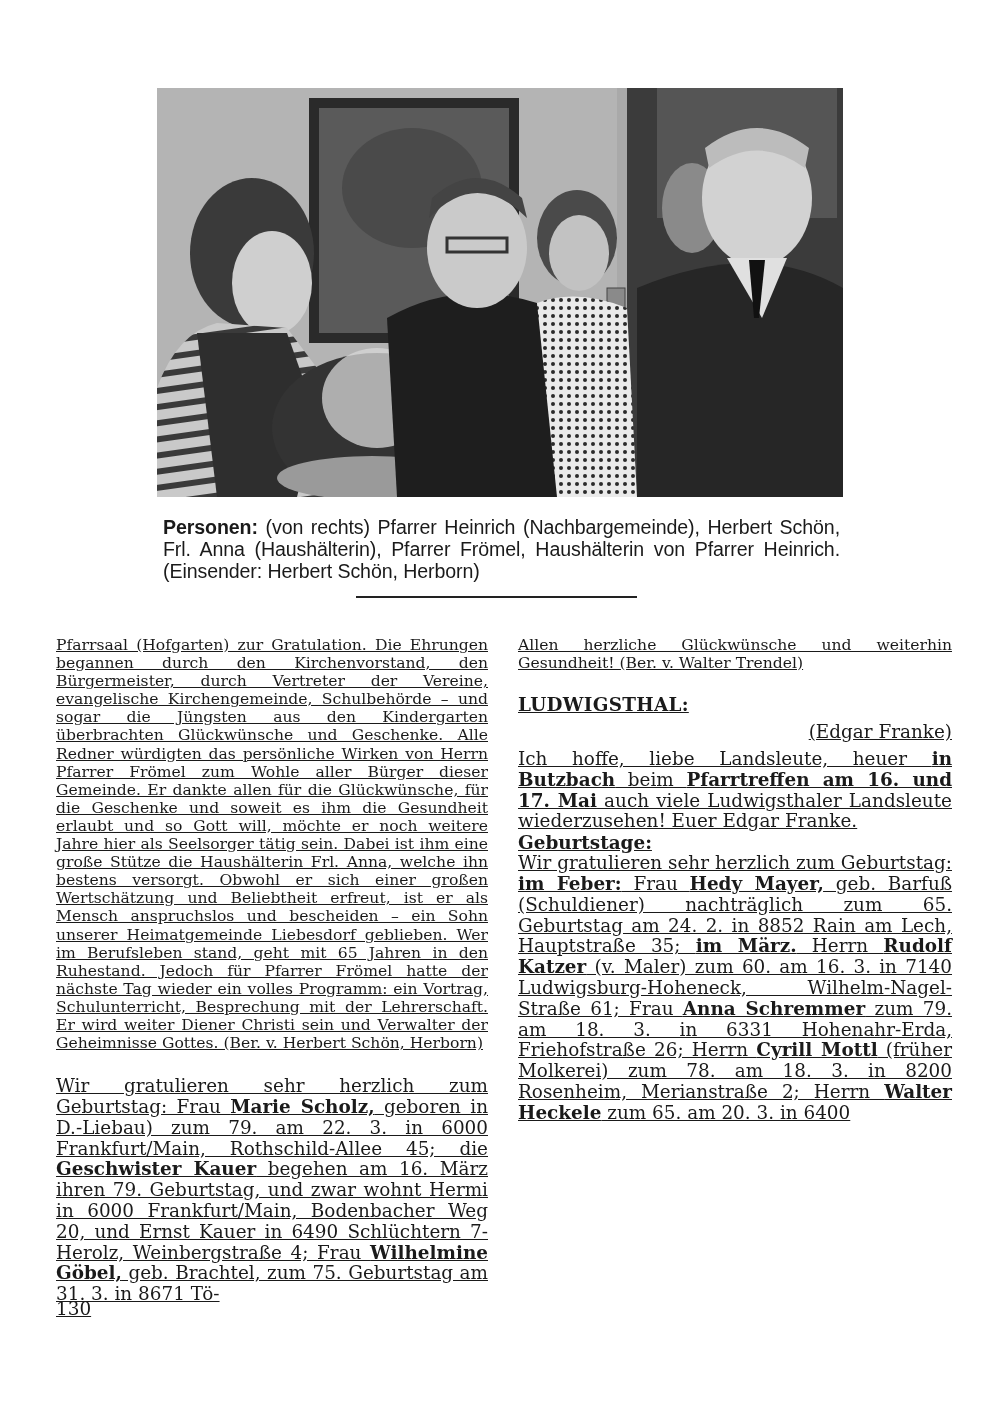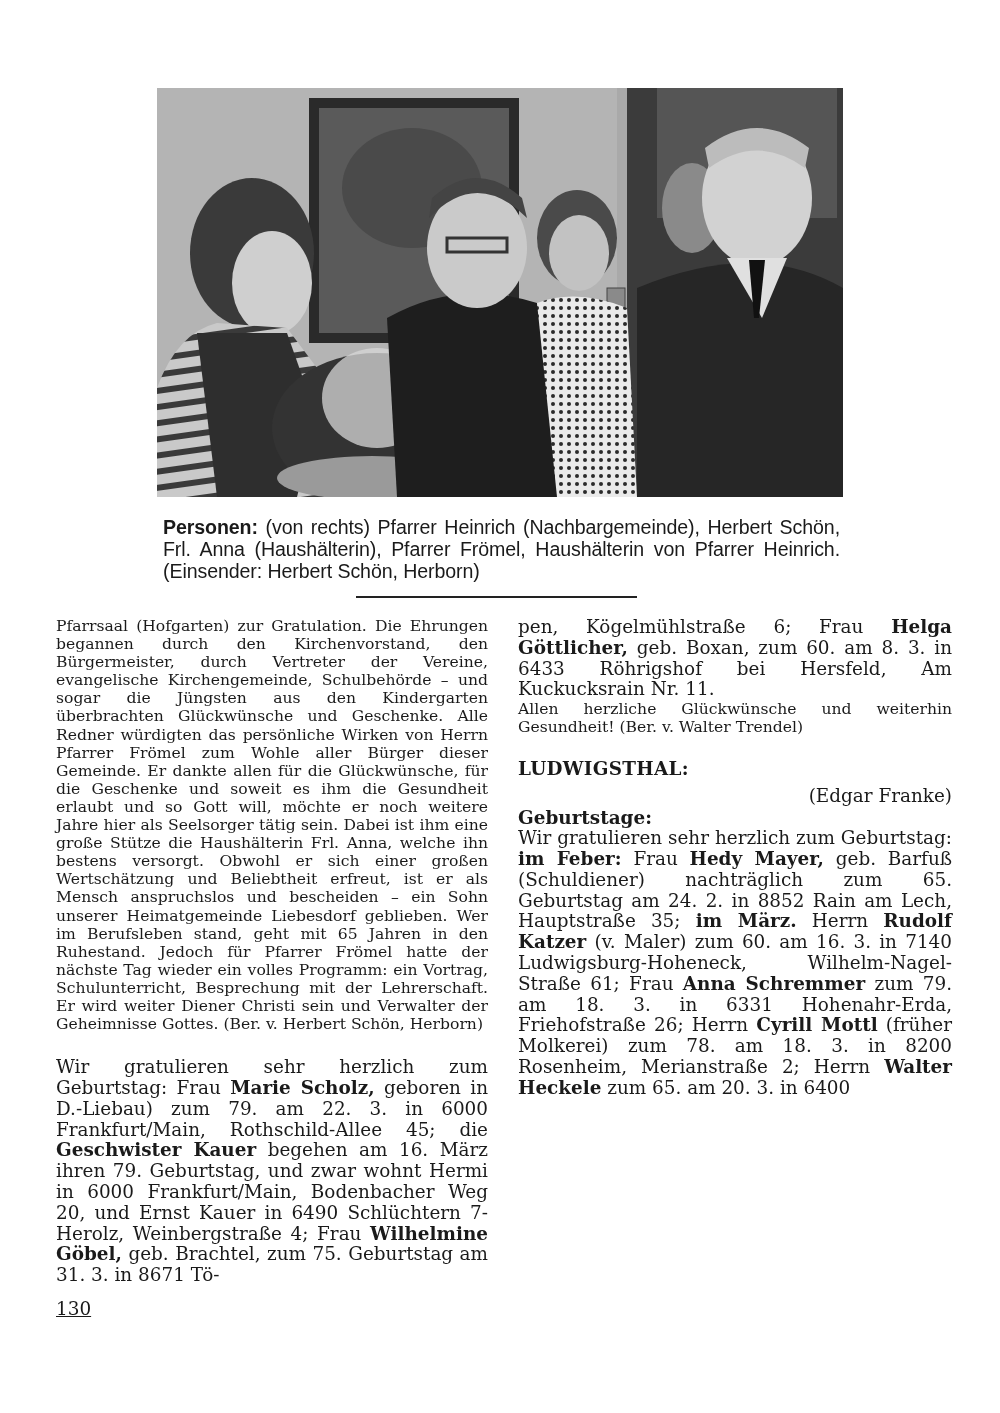--- a/index.html
+++ b/index.html
@@ -31,22 +31,23 @@
   }
   .caption b { font-family: "Liberation Sans", sans-serif; }
   .divider {
     position: absolute;
     left: 356px; top: 596px;
     width: 281px; height: 2px;
     background: #222;
   }
   .col {
     position: absolute;
-    top: 617px;
+    top: 636px;
     text-align: justify;
+    text-decoration: underline;
   }
   .col-left { left: 56px; width: 432px; }
   .col-right { left: 518px; width: 434px; }
   .small {
     font-size: 15.6px;
     line-height: 18.1px;
     margin: 0;
     hyphens: manual;
   }
   .large {
@@ -141,23 +142,23 @@
 </div>
 
 <div class="divider"></div>
 
 <div class="col col-left">
   <p class="small">Pfarrsaal (Hofgarten) zur Gratulation. Die Ehrungen begannen durch den Kirchenvorstand, den Bürgermeister, durch Vertreter der Vereine, evangelische Kirchengemeinde, Schulbehörde – und sogar die Jüngsten aus den Kindergarten überbrachten Glückwünsche und Geschenke. Alle Redner würdigten das persönliche Wirken von Herrn Pfarrer Frömel zum Wohle aller Bürger dieser Gemeinde. Er dankte allen für die Glückwünsche, für die Geschenke und soweit es ihm die Gesundheit erlaubt und so Gott will, möchte er noch weitere Jahre hier als Seelsorger tätig sein. Dabei ist ihm eine große Stütze die Haushälterin Frl. Anna, welche ihn bestens versorgt. Obwohl er sich einer großen Wertschätzung und Beliebtheit erfreut, ist er als Mensch anspruchslos und bescheiden – ein Sohn unserer Heimatgemeinde Liebesdorf geblieben. Wer im Berufsleben stand, geht mit 65 Jahren in den Ruhestand. Jedoch für Pfarrer Frömel hatte der nächste Tag wieder ein volles Programm: ein Vortrag, Schulunterricht, Besprechung mit der Lehrerschaft. Er wird weiter Diener Christi sein und Verwalter der Geheimnisse Gottes. (Ber. v. Herbert Schön, Herborn)</p>
   <p class="large gap-lg"><span>Wir gratulieren sehr herzlich zum Geburtstag: Frau </span><b>Marie Scholz,</b><span> geboren in D.-Liebau) zum 79. am 22. 3. in 6000 Frankfurt/Main, Rothschild-Allee 45; die </span><b>Geschwister Kauer</b><span> begehen am 16. März ihren 79. Geburtstag, und zwar wohnt Hermi in 6000 Frankfurt/Main, Bodenbacher Weg 20, und Ernst Kauer in 6490 Schlüchtern 7-Herolz, Weinbergstraße 4; Frau </span><b>Wilhelmine Göbel,</b><span> geb. Brachtel, zum 75. Geburtstag am 31. 3. in 8671 Tö-</span></p>
 </div>
 
 <div class="col col-right">
-  <p class="large"><span>pen, Kögelmühlstraße 6; Frau </span><b>Helga Göttlicher,</b><span> geb. Boxan, zum 60. am 8. 3. in 6433 Röhrigshof bei Hersfeld, Am Kuckucksrain Nr. 11.</span></p>
   <p class="small">Allen herzliche Glückwünsche und weiterhin Gesundheit! (Ber. v. Walter Trendel)</p>
 
   <h2 class="heading">LUDWIGSTHAL:</h2>
   <p class="large right-align">(Edgar Franke)</p>
+  <p class="large" style="margin-top:6px"><span>Ich hoffe, liebe Landsleute, heuer </span><b>in Butzbach</b><span> beim </span><b>Pfarrtreffen am 16. und 17. Mai</b><span> auch viele Ludwigsthaler Landsleute wiederzusehen! Euer Edgar Franke.</span></p>
 
   <h3 class="subheading">Geburtstage:</h3>
   <p class="large"><span>Wir gratulieren sehr herzlich zum Geburtstag: </span><b>im Feber:</b><span> Frau </span><b>Hedy Mayer,</b><span> geb. Barfuß (Schuldiener) nachträglich zum 65. Geburtstag am 24. 2. in 8852 Rain am Lech, Hauptstraße 35; </span><b>im März.</b><span> Herrn </span><b>Rudolf Katzer</b><span> (v. Maler) zum 60. am 16. 3. in 7140 Ludwigsburg-Hoheneck, Wilhelm-Nagel-Straße 61; Frau </span><b>Anna Schremmer</b><span> zum 79. am 18. 3. in 6331 Hohenahr-Erda, Friehofstraße 26; Herrn </span><b>Cyrill Mottl</b><span> (früher Molkerei) zum 78. am 18. 3. in 8200 Rosenheim, Merianstraße 2; Herrn </span><b>Walter Heckele</b><span> zum 65. am 20. 3. in 6400</span></p>
 </div>
 
 <div class="page-number">130</div>
 
 </body></html>

